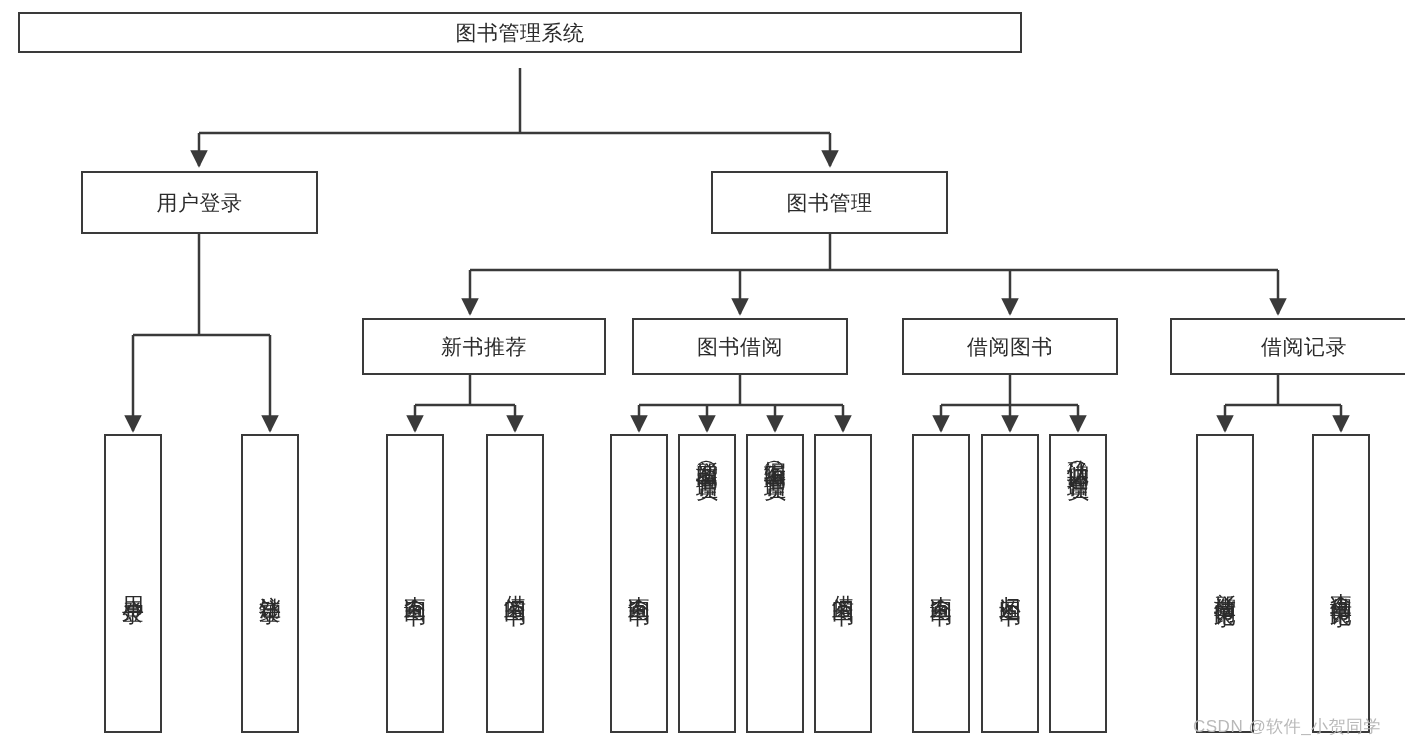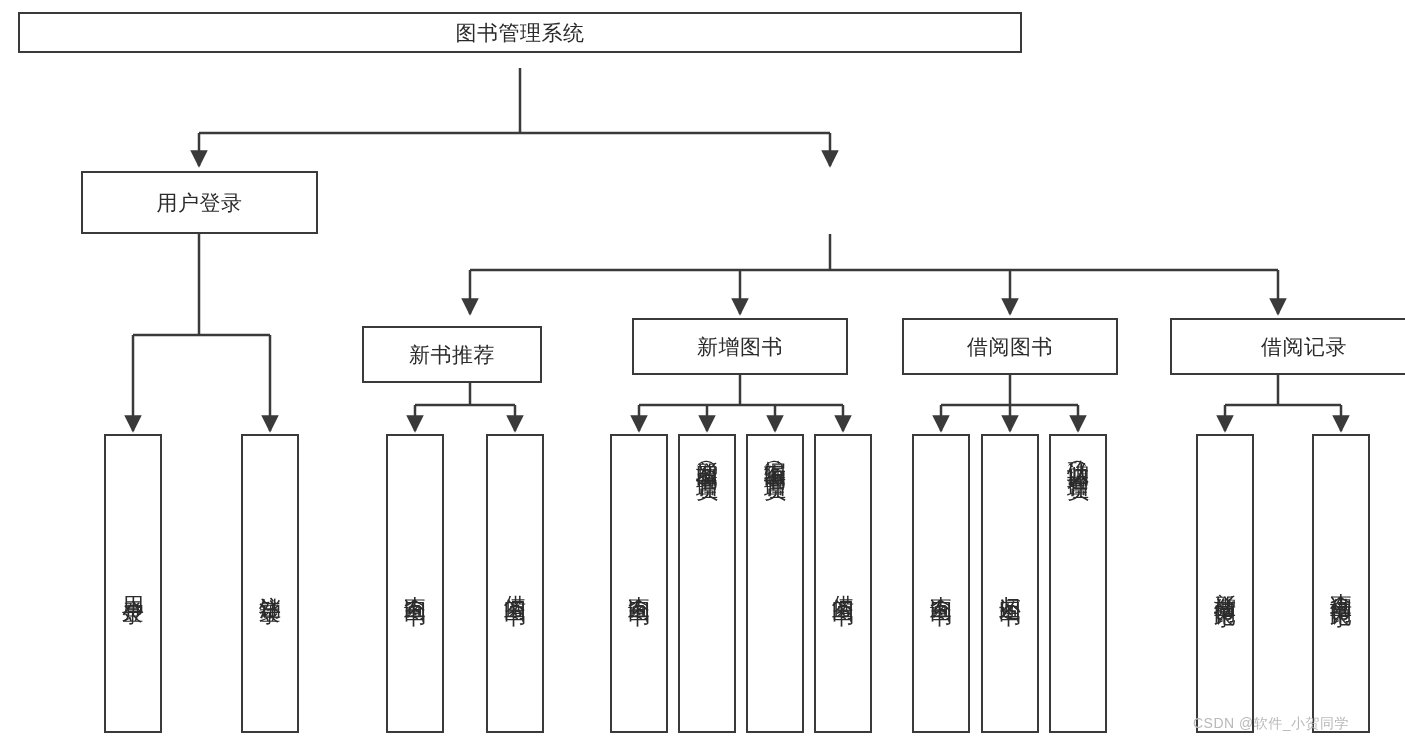--- a/index.html
+++ b/index.html
@@ -60,21 +60,21 @@
     line-height: 1.18;
     letter-spacing: 3px;
   }
   .v-node.center-text {
     align-items: center;
     padding-top: 0;
   }
   .watermark {
     position: absolute;
     color: #b9b9b9;
-    font-size: 14px;
+    font-size: 17px;
     white-space: nowrap;
     pointer-events: none;
     letter-spacing: 0.5px;
     text-align: center;
   }
 </style>
 </head>
 <body>
 
 <div id="diagram-root">
@@ -130,27 +130,30 @@
   </svg>
 
   <div class="node-box h-node" style="left:18px; top:12px; width:1004px; height:41px;">
     <span class="node-label">图书管理系统</span>
   </div>
 
   <div class="node-box h-node" style="left:81px; top:171px; width:237px; height:63px;">
     <span class="node-label">用户登录</span>
   </div>
 
-
-  <div class="node-box h-node" style="left:362px; top:318px; width:180px; height:57px;margin-top:8px;">
+  <div class="node-box h-node" style="left:711px; top:171px; width:237px; height:63px;">
+    <span class="node-label">图书管理</span>
+  </div>
+
+  <div class="node-box h-node" style="left:362px; top:318px; width:244px; height:57px;">
     <span class="node-label">新书推荐</span>
   </div>
 
   <div class="node-box h-node" style="left:632px; top:318px; width:216px; height:57px;">
-    <span class="node-label">新增图书</span>
+    <span class="node-label">图书借阅</span>
   </div>
 
   <div class="node-box h-node" style="left:902px; top:318px; width:216px; height:57px;">
     <span class="node-label">借阅图书</span>
   </div>
 
   <div class="node-box h-node" style="left:1170px; top:318px; width:240px; height:57px;padding-left:28px;">
     <span class="node-label">借阅记录</span>
   </div>
 

